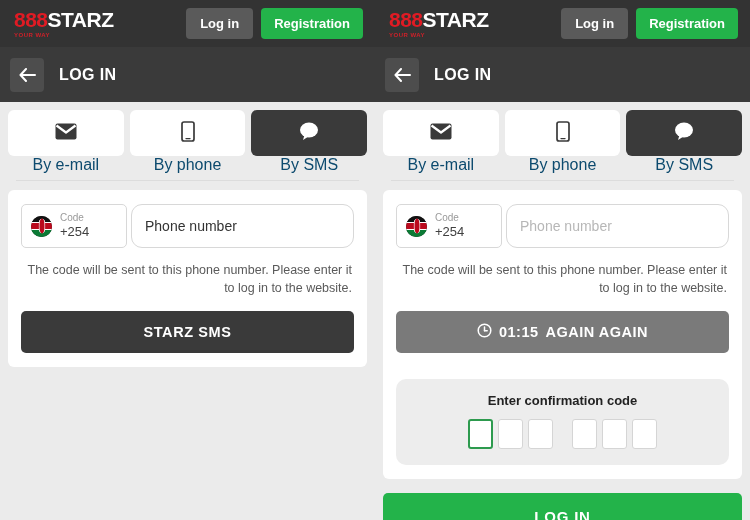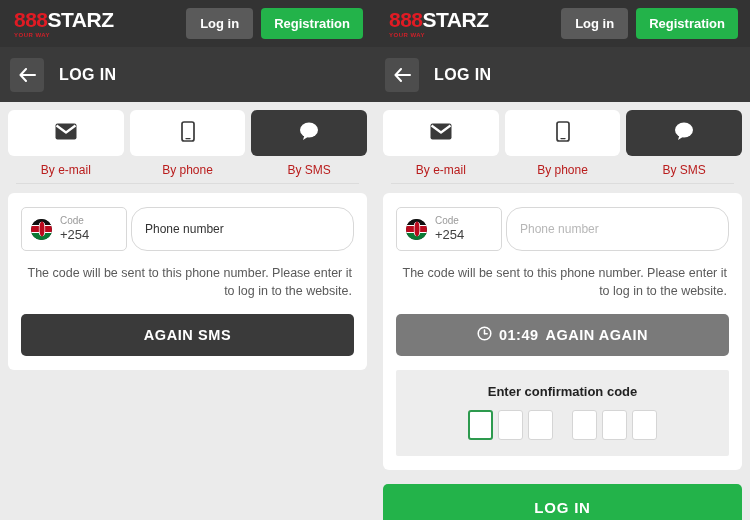--- a/index.html
+++ b/index.html
@@ -141,23 +141,22 @@
     background: #ffffff;
     border-radius: 6px;
     display: flex;
     align-items: center;
     justify-content: center;
   }
   .tab.active .tab-box {
     background: #3a3a3a;
   }
   .tab-label {
-    font-size: 12px;
-    color: #b91c1c;
-    margin-top: 7px;
+    font-size: 16px;
+    color: #0c4a6e;
     white-space: nowrap;
   }
   .tab-sep {
     height: 1px;
     background: #dcdcdc;
     margin: 6px 8px 0 8px;
   }
 
   
   .card {
@@ -209,23 +208,23 @@
     border-right: 1.5px solid #ffffff;
   }
   .code-texts { display: flex; flex-direction: column; line-height: 1.15; }
   .code-label { font-size: 10px; color: #9a9a9a; }
   .code-value { font-size: 13px; color: #404040; margin-top: 2px; }
 
   .phone-input {
     flex: 1 1 auto;
     height: 44px;
     border: 1px solid #d8d8d8;
-    border-radius: 16px;
+    border-radius: 11px;
     padding: 0 13px;
-    font-size: 12px;
+    font-size: 14px;
     font-family: "Liberation Sans", sans-serif;
     color: #333333;
     background: #ffffff;
     outline: none;
   }
   .phone-input::placeholder { color: #333333; opacity: 1; }
   .phone-input.muted::placeholder { color: #b7b7b7; opacity: 1; }
 
   .hint {
     margin-top: 13px;
@@ -265,23 +264,23 @@
     font-family: "Liberation Sans", sans-serif;
     display: flex;
     align-items: center;
     justify-content: center;
     gap: 7px;
     cursor: pointer;
   }
 
   
   .confirm-block {
-    margin-top: 14px;
+    margin-top: 26px;
     background: #ededed;
-    border-radius: 2px;
+    border-radius: 10px;
     padding: 14px 10px 16px 10px;
   }
   .confirm-title {
     text-align: center;
     font-size: 13px;
     font-weight: bold;
     color: #222222;
   }
   .digits {
     margin-top: 11px;
@@ -403,21 +402,21 @@
               <span class="shield"></span>
           </span>
           <span class="code-texts">
             <span class="code-label">Code</span>
             <span class="code-value">+254</span>
           </span>
         </div>
         <input class="phone-input" type="text" placeholder="Phone number" style="">
       </div>
       <div class="hint">The code will be sent to this phone number. Please enter it to log in to the website.</div>
-      <button class="btn-primary-dark">AGAIN SMS</button>
+      <button class="btn-primary-dark">STARZ SMS</button>
     </div>
 
   </div>
 
   <div class="screen">
 
     <div class="topbar">
       <div class="logo">
         <div class="logo-main"><span class="logo-888">888</span><span class="logo-starz">STARZ</span></div>
         <div class="logo-sub">YOUR WAY</div>
@@ -500,21 +499,21 @@
       <div class="hint">The code will be sent to this phone number. Please enter it to log in to the website.</div>
 
       <button class="btn-resend">
         <span>
           <svg width="15" height="15" viewBox="0 0 15 15" aria-hidden="true">
             <circle cx="7.5" cy="7.5" r="6.3" fill="none" stroke="#ffffff" stroke-width="1.5"></circle>
             <line x1="7.5" y1="4" x2="7.5" y2="7.8" stroke="#ffffff" stroke-width="1.5" stroke-linecap="round"></line>
             <line x1="7.5" y1="7.8" x2="10.2" y2="7.8" stroke="#ffffff" stroke-width="1.5" stroke-linecap="round"></line>
           </svg>
         </span>
-        <span>01:49</span>
+        <span>01:15</span>
         <span>AGAIN AGAIN</span>
       </button>
 
       <div class="confirm-block">
         <div class="confirm-title">Enter confirmation code</div>
         <div class="digits">
           <input class="digit focused" maxlength="1" style="">
           <input class="digit" maxlength="1" style="">
           <input class="digit" maxlength="1" style="">
           <span class="digit-gap"></span>

